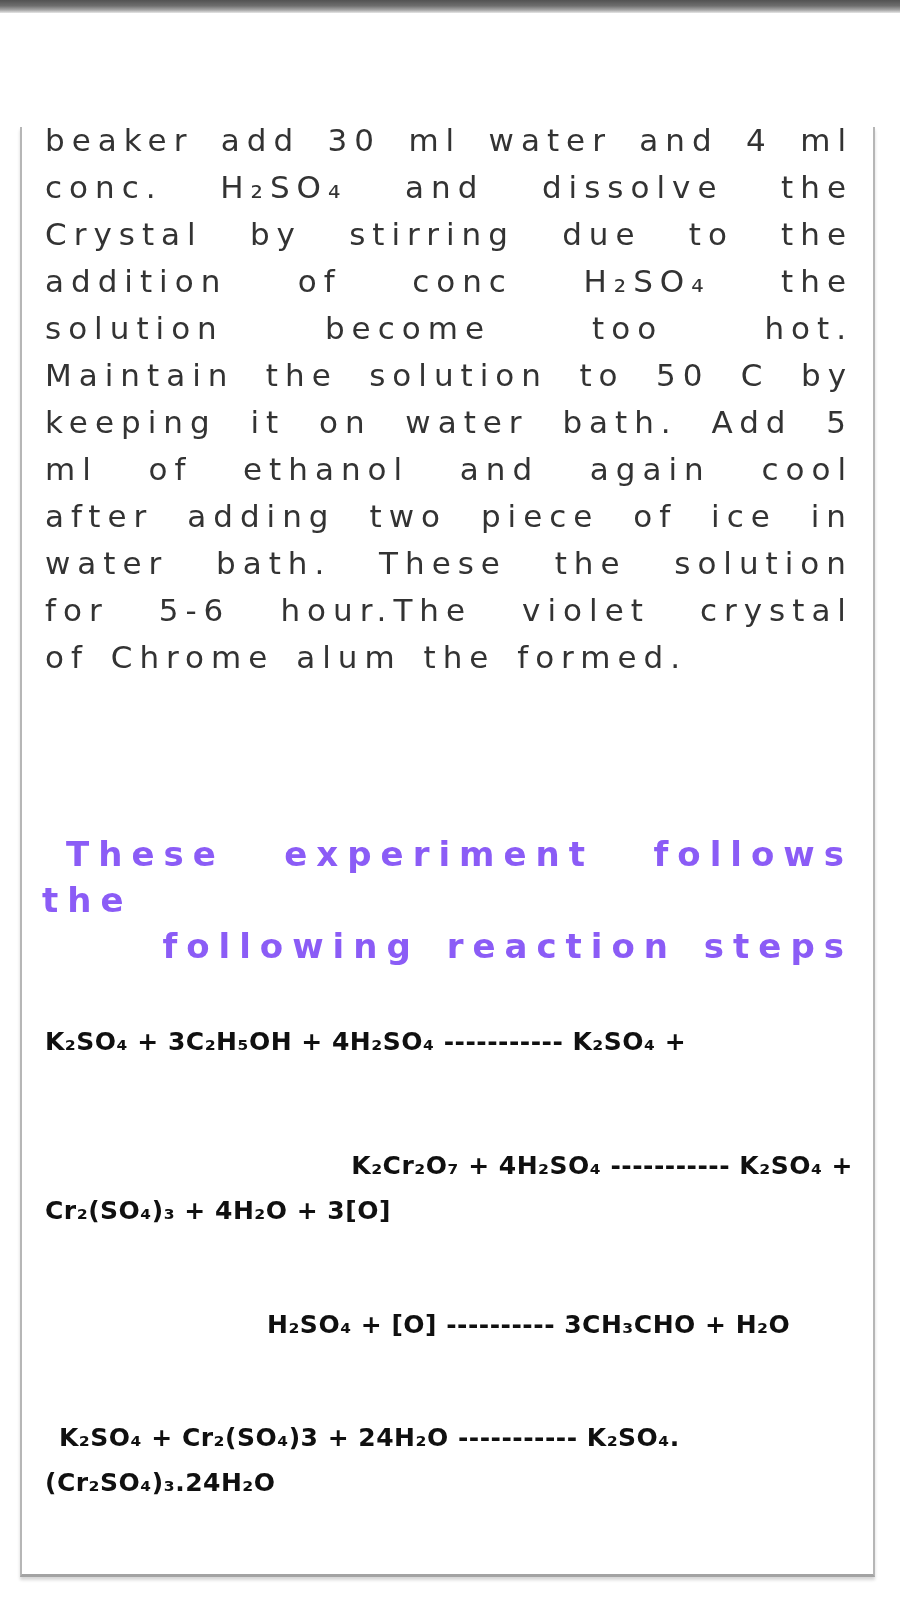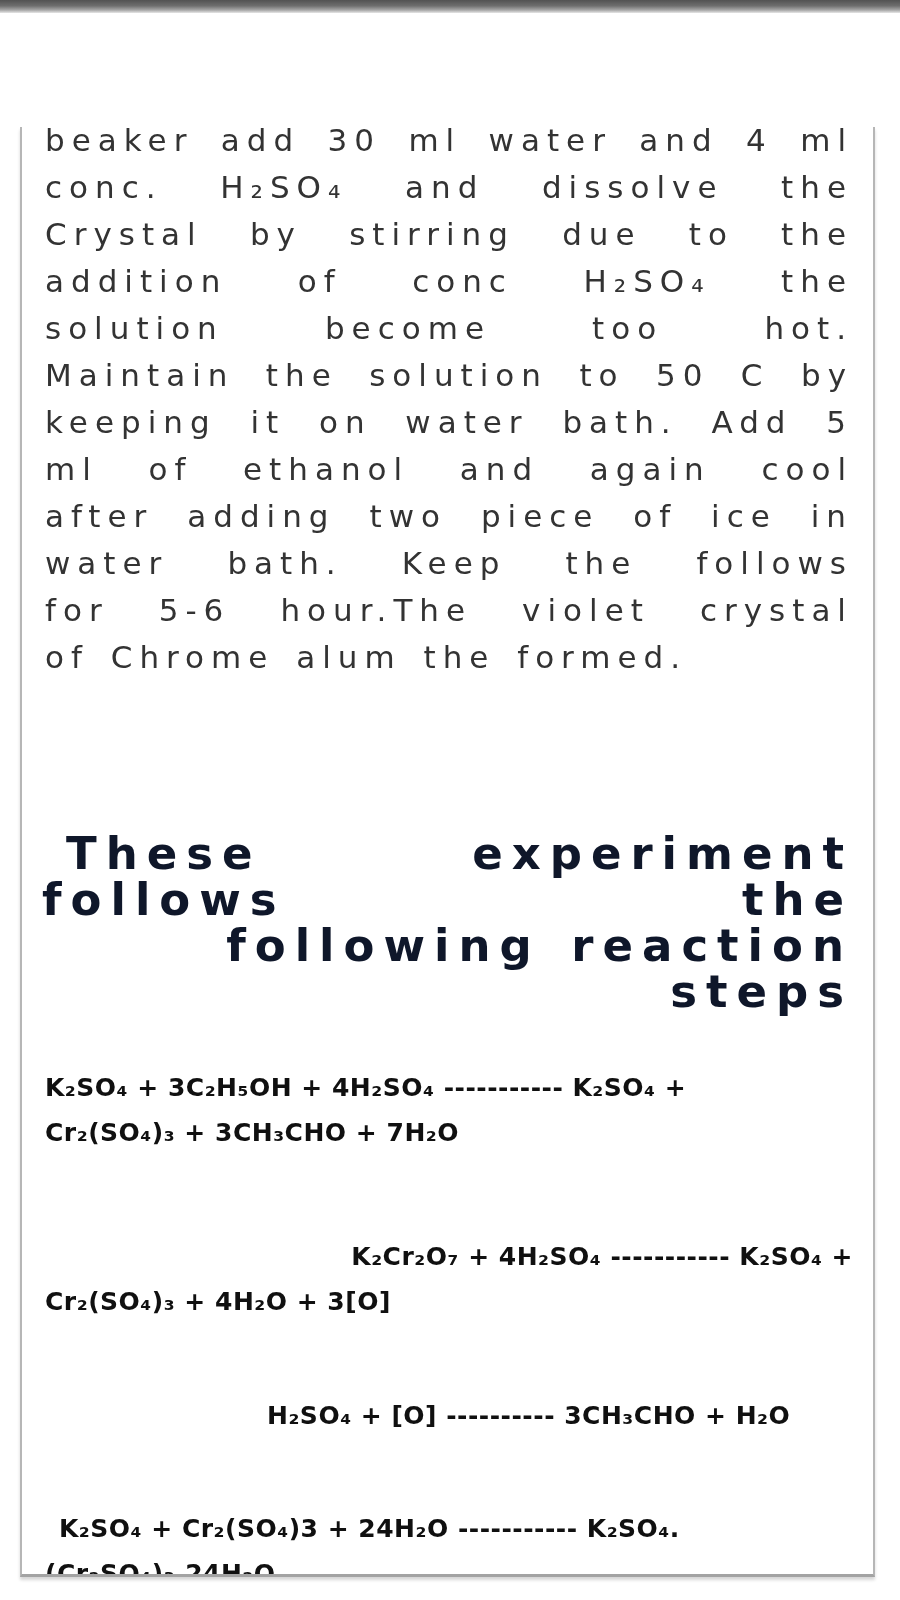--- a/index.html
+++ b/index.html
@@ -48,26 +48,26 @@
     color: #333333;
   }
   .bline { white-space: nowrap; }
   .jline {
     white-space: normal;
     text-align: justify;
     text-align-last: justify;
   }
   .heading {
     margin: 150px 20px 0 20px;
-    font-size: 45px;
+    font-size: 34px;
     font-weight: 700;
     line-height: 46px;
     letter-spacing: 9px;
     word-spacing: 6px;
-    color: #0f172a;
+    color: #8b5cf6;
   }
   .hline1 {
     text-align: justify;
     text-align-last: justify;
     text-indent: 24px;
   }
   .hline2 { text-align: right; }
   .equation {
     margin-left: 23px;
     margin-right: 20px;
@@ -97,33 +97,32 @@
     <div class="body-text">
       <div class="bline jline">beaker add 30 ml water and 4 ml</div>
       <div class="bline jline">conc. H₂SO₄ and dissolve the</div>
       <div class="bline jline">Crystal by stirring due to the</div>
       <div class="bline jline">addition of conc H₂SO₄ the</div>
       <div class="bline jline">solution become too hot.</div>
       <div class="bline jline">Maintain the solution to 50 C by</div>
       <div class="bline jline">keeping it on water bath. Add 5</div>
       <div class="bline jline">ml of ethanol and again cool</div>
       <div class="bline jline">after adding two piece of ice in</div>
-      <div class="bline jline">water bath. Keep the follows</div>
+      <div class="bline jline">water bath. These the solution</div>
       <div class="bline jline">for 5-6 hour.The violet crystal</div>
       <div class="bline">of Chrome alum the formed.</div>
     </div>
 
     <div class="heading">
       <div class="hline1">These experiment follows the</div>
       <div class="hline2">following reaction steps</div>
     </div>
 
     <div class="equation eq1">
       <div class="eq-line-1">K₂SO₄ + 3C₂H₅OH + 4H₂SO₄ ----------- K₂SO₄ +</div>
-      <div class="eq-line-2">Cr₂(SO₄)₃ + 3CH₃CHO + 7H₂O</div>
     </div>
 
     <div class="equation eq2">
       <div class="eq-line-1">K₂Cr₂O₇ + 4H₂SO₄ ----------- K₂SO₄ +</div>
       <div class="eq-line-2">Cr₂(SO₄)₃ + 4H₂O + 3[O]</div>
     </div>
 
     <div class="equation eq3">
       <div class="eq-line-1">H₂SO₄ + [O] ---------- 3CH₃CHO + H₂O</div>
     </div>

